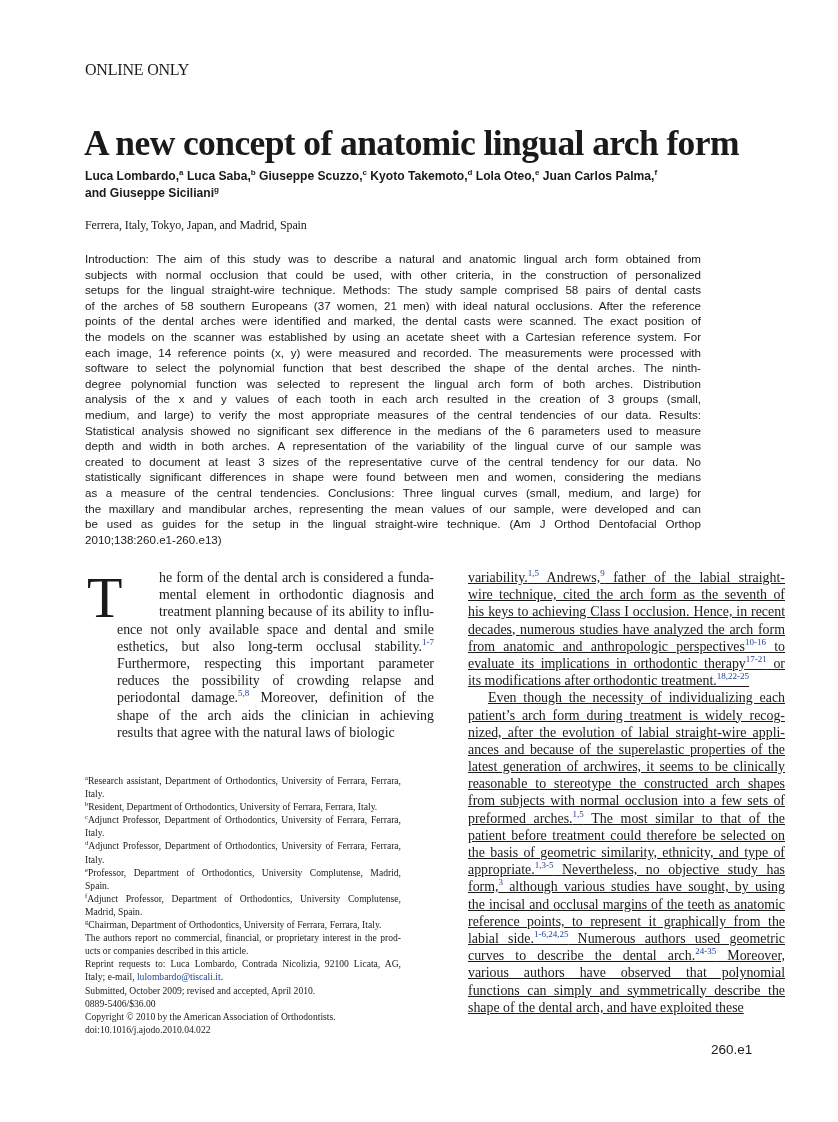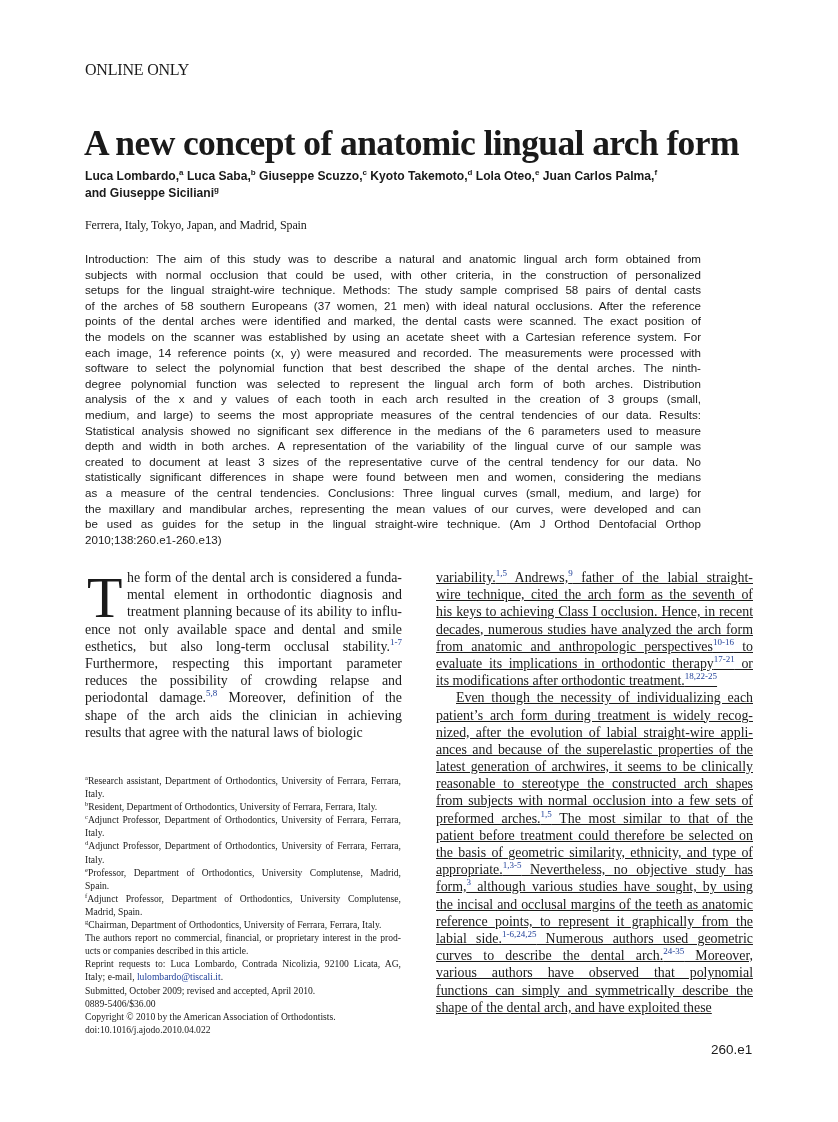--- a/index.html
+++ b/index.html
@@ -11,21 +11,21 @@
   .title { position: absolute; left: 84px; top: 121px; font-size: 35.5px; letter-spacing: -0.6px; white-space: nowrap; line-height: 44px; }
   .authors { position: absolute; left: 85px; top: 168px; width: 640px; font-size: 12.1px; line-height: 16.5px; font-weight: bold; }
   .authors sup { font-size: 8px; vertical-align: 5px; line-height: 0; }
   .location { position: absolute; left: 85px; top: 218px; font-size: 12px; letter-spacing: -0.1px; }
 
   .abstract { position: absolute; left: 85px; top: 251px; width: 616px; font-size: 11.6px; line-height: 15.6px; }
   .abstract .ln { display: block; text-align: justify; text-align-last: justify; white-space: nowrap; height: 15.6px; }
   .abstract .ln.last { text-align-last: left; }
 
   .col { position: absolute; font-size: 13.9px; line-height: 17.2px; }
-  .col .ln { display: block; text-align: justify; text-align-last: justify; white-space: nowrap; height: 17.2px; }
+  .col .ln { display: block; text-align: justify; text-align-last: justify; white-space: nowrap; height: 17.2px; margin-left: 32px; }
   .col .ln.last { text-align-last: left; }
   .col .ln.indent { padding-left: 20px; }
   .col-left { left: 85px; top: 569px; width: 317px; }
   .col-right { left: 436px; top: 569px; width: 317px; text-decoration: underline; }
   .ref { color: #1f3f99; font-size: 9px; vertical-align: 6px; line-height: 0; }
 
   .dropcap { position: absolute; left: 87px; top: 574px; font-size: 58px; line-height: 48px; height: 50px; }
   .dropcap-lines .ln { padding-left: 42px; }
 
   .footnotes { position: absolute; left: 85px; top: 774px; width: 316px; font-size: 9.6px; line-height: 13.1px; }
@@ -59,27 +59,27 @@
     <span class="ln">Introduction: The aim of this study was to describe a natural and anatomic lingual arch form obtained from</span>
     <span class="ln">subjects with normal occlusion that could be used, with other criteria, in the construction of personalized</span>
     <span class="ln">setups for the lingual straight-wire technique. Methods: The study sample comprised 58 pairs of dental casts</span>
     <span class="ln">of the arches of 58 southern Europeans (37 women, 21 men) with ideal natural occlusions. After the reference</span>
     <span class="ln">points of the dental arches were identified and marked, the dental casts were scanned. The exact position of</span>
     <span class="ln">the models on the scanner was established by using an acetate sheet with a Cartesian reference system. For</span>
     <span class="ln">each image, 14 reference points (x, y) were measured and recorded. The measurements were processed with</span>
     <span class="ln">software to select the polynomial function that best described the shape of the dental arches. The ninth-</span>
     <span class="ln">degree polynomial function was selected to represent the lingual arch form of both arches. Distribution</span>
     <span class="ln">analysis of the x and y values of each tooth in each arch resulted in the creation of 3 groups (small,</span>
-    <span class="ln">medium, and large) to seems the most appropriate measures of the central tendencies of our data. Results:</span>
+    <span class="ln">medium, and large) to verify the most appropriate measures of the central tendencies of our data. Results:</span>
     <span class="ln">Statistical analysis showed no significant sex difference in the medians of the 6 parameters used to measure</span>
     <span class="ln">depth and width in both arches. A representation of the variability of the lingual curve of our sample was</span>
     <span class="ln">created to document at least 3 sizes of the representative curve of the central tendency for our data. No</span>
     <span class="ln">statistically significant differences in shape were found between men and women, considering the medians</span>
     <span class="ln">as a measure of the central tendencies. Conclusions: Three lingual curves (small, medium, and large) for</span>
-    <span class="ln">the maxillary and mandibular arches, representing the mean values of our curves, were developed and can</span>
+    <span class="ln">the maxillary and mandibular arches, representing the mean values of our sample, were developed and can</span>
     <span class="ln">be used as guides for the setup in the lingual straight-wire technique. (Am J Orthod Dentofacial Orthop</span>
     <span class="ln last">2010;138:260.e1-260.e13)</span>
   </div>
 
 <div class="dropcap serif">T</div>
 <div class="col col-left serif dropcap-lines" id="colLeft">
     <span class="ln"><span>he form of the dental arch is considered a funda-</span></span>
     <span class="ln"><span>mental element in orthodontic diagnosis and</span></span>
     <span class="ln"><span>treatment planning because of its ability to influ-</span></span>
     <span class="ln full" style="padding-left: 0px;"><span>ence not only available space and dental and smile</span></span>

